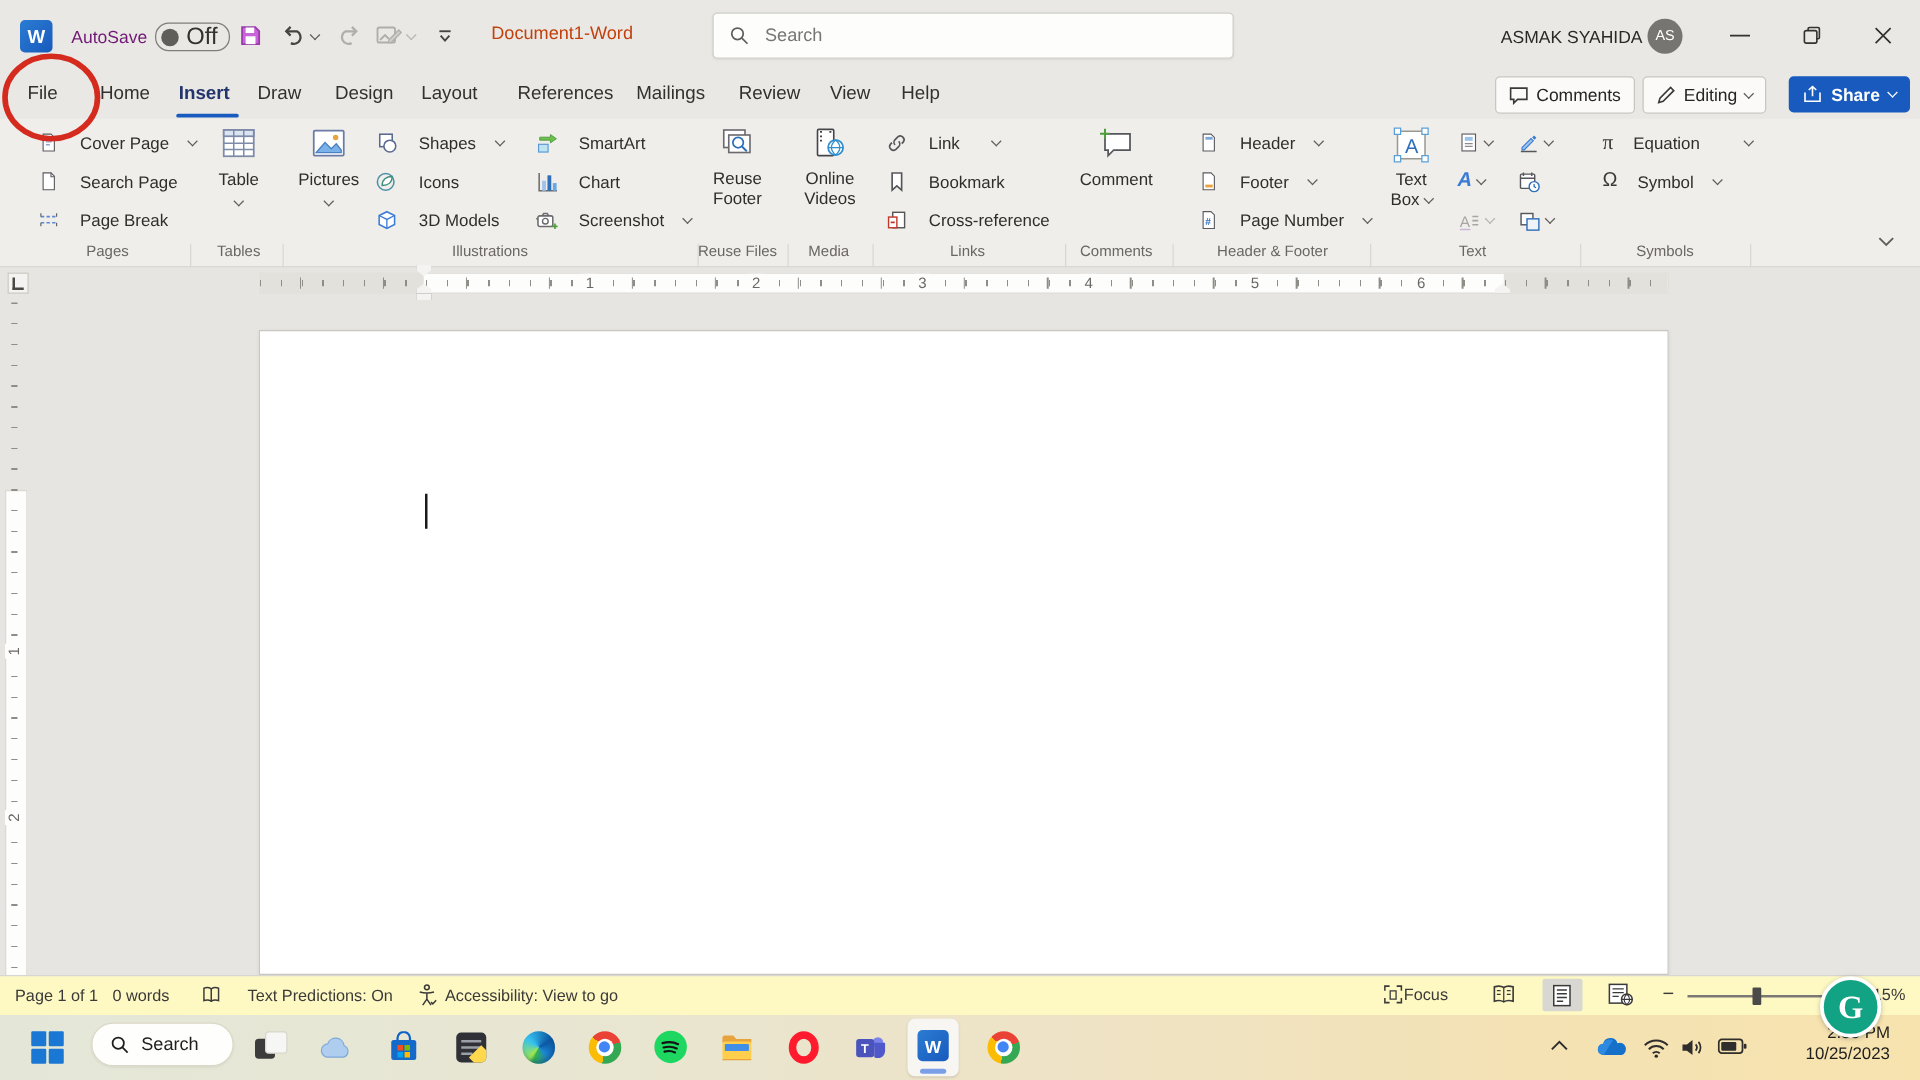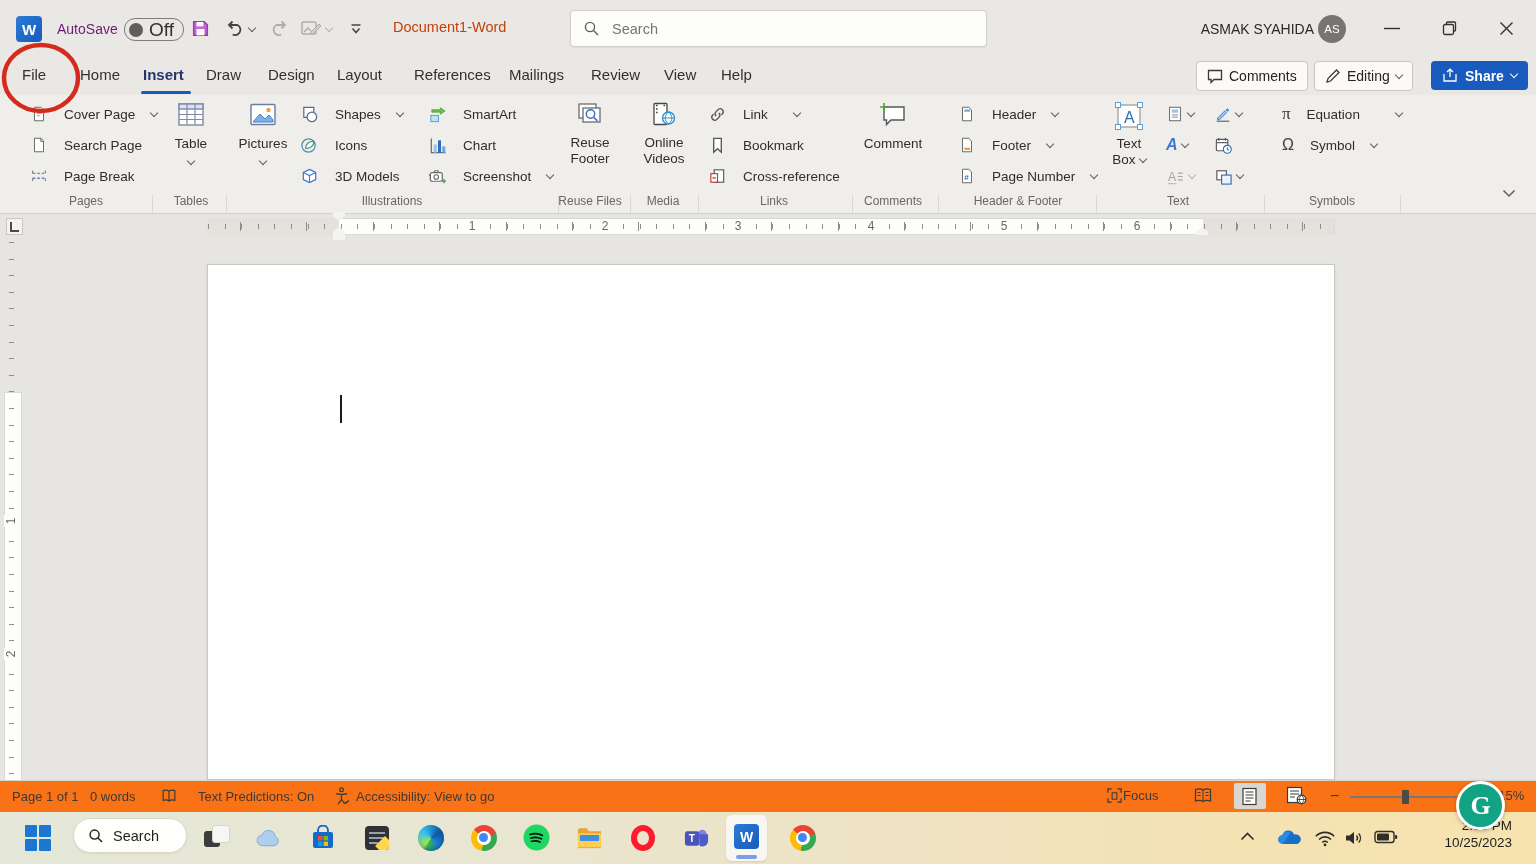--- a/index.html
+++ b/index.html
@@ -6,21 +6,21 @@
   .screen{position:relative;width:1536px;height:864px;background:#e7e5e1;overflow:hidden;
     font-family:"Liberation Sans",sans-serif;color:#2f2e2c;-webkit-font-smoothing:antialiased}
   .a{position:absolute}
   .flex{display:flex;align-items:center}
   
   .titlebar{left:0;top:0;width:1536px;height:58px;background:#eae8e4}
   .tabrow{left:0;top:58px;width:1536px;height:37px;background:#eae8e4}
   .ribbon{left:0;top:95px;width:1536px;height:118px;background:#f0eeea;border-bottom:1px solid #d4d2cd}
   .rulerrow{left:0;top:214px;width:1536px;height:26px;background:#e7e5e1}
   .workarea{left:0;top:240px;width:1536px;height:540px;background:#e7e5e1}
-  .statusbar{left:0;top:780px;width:1536px;height:32px;background:#f97316;border-top:1px solid #d8d6d1;font-size:13px;color:#3b3a39}
+  .statusbar{left:0;top:780px;width:1536px;height:32px;background:#fef9c3;border-top:1px solid #d8d6d1;font-size:13px;color:#3b3a39}
   .taskbar{left:0;top:812px;width:1536px;height:52px;background:linear-gradient(90deg,#e4e7d8 0%,#e8e6d2 30%,#eee3c6 55%,#f4e2b4 80%,#f6e3ae 100%)}
   
   .t12{font-size:12px}.t13{font-size:19px}.t14{font-size:14px}
   .tab{font-size:15px;color:#32312f;cursor:default}
   .tab.active{font-weight:700;color:#23356d}
   .glabel{font-size:12px;color:#6a6762;text-align:center;white-space:nowrap}
   
   .rsb{display:flex;align-items:center;gap:16px;height:26px;font-size:13.5px;color:#2f2e2c;white-space:nowrap}
   .rbb{display:flex;flex-direction:column;align-items:center;font-size:13.5px;color:#2f2e2c;line-height:16px}
   .chev{display:inline-block;width:5px;height:5px;border-right:1.4px solid #5f5e5a;border-bottom:1.4px solid #5f5e5a;transform:rotate(45deg);flex:none;margin-top:-3px}

